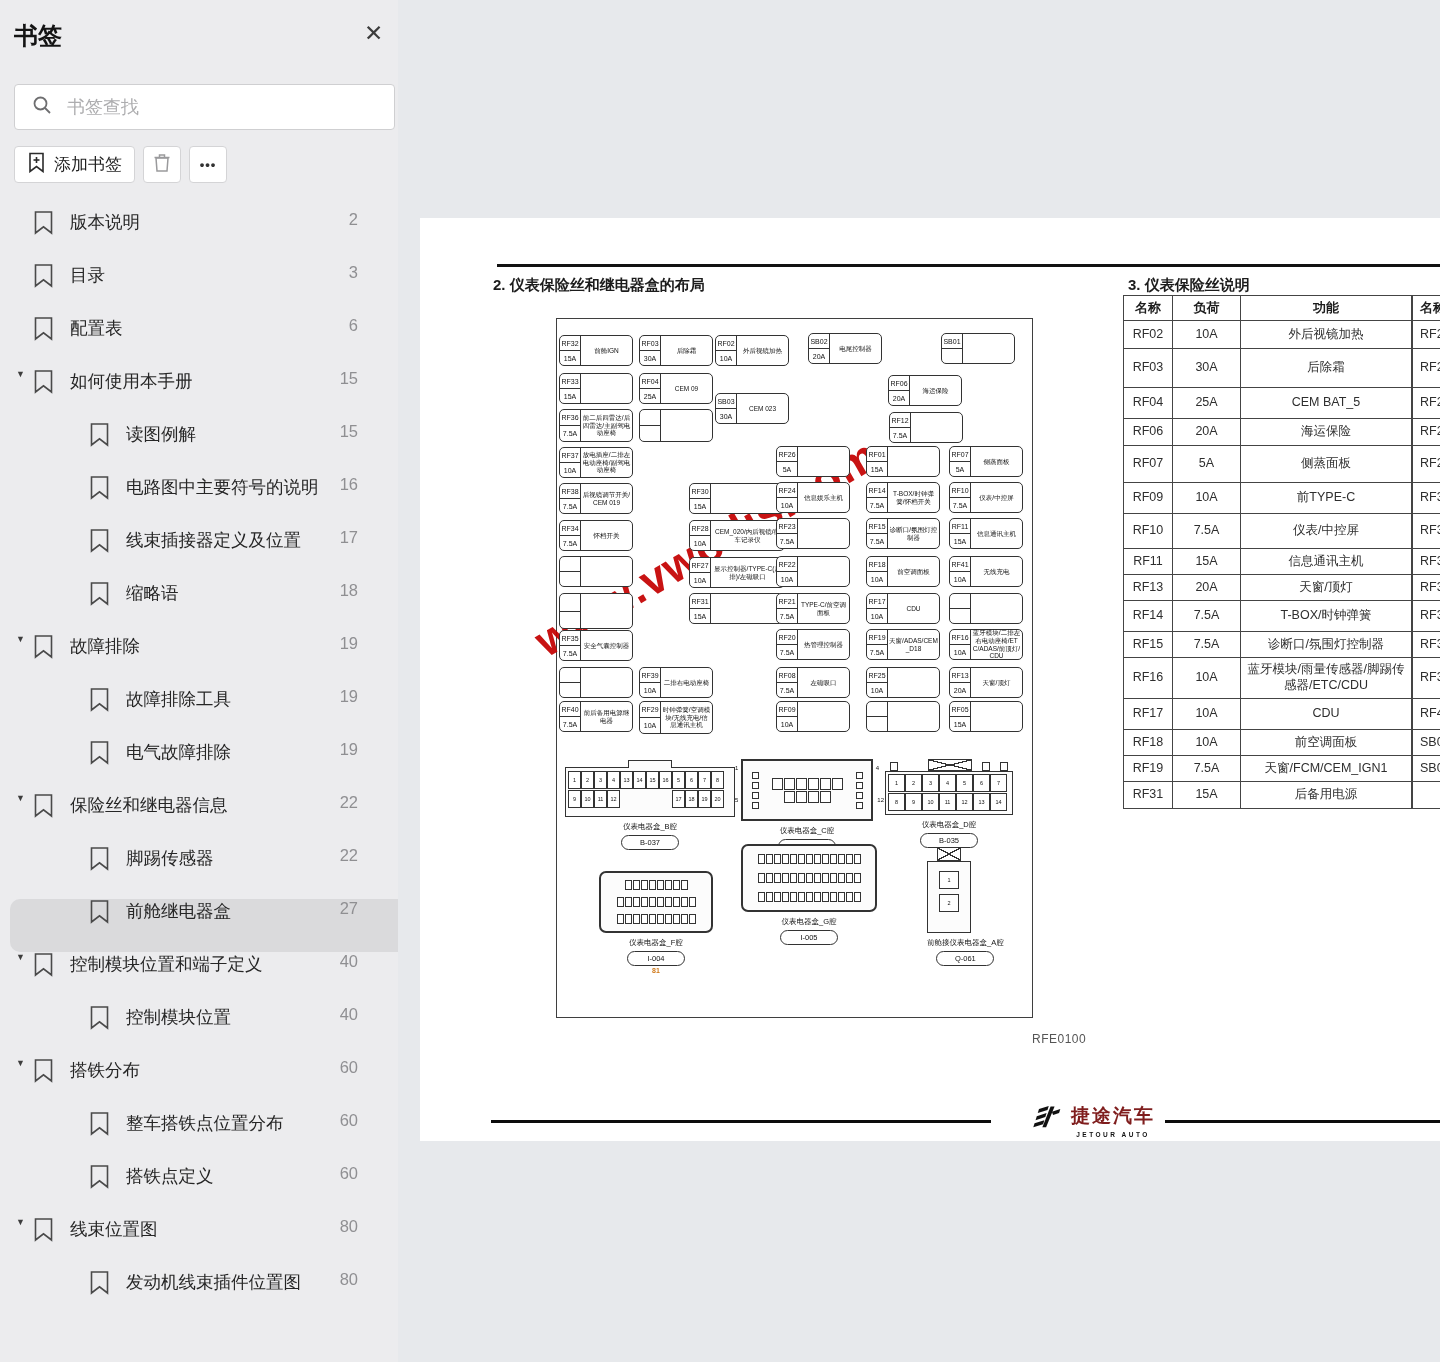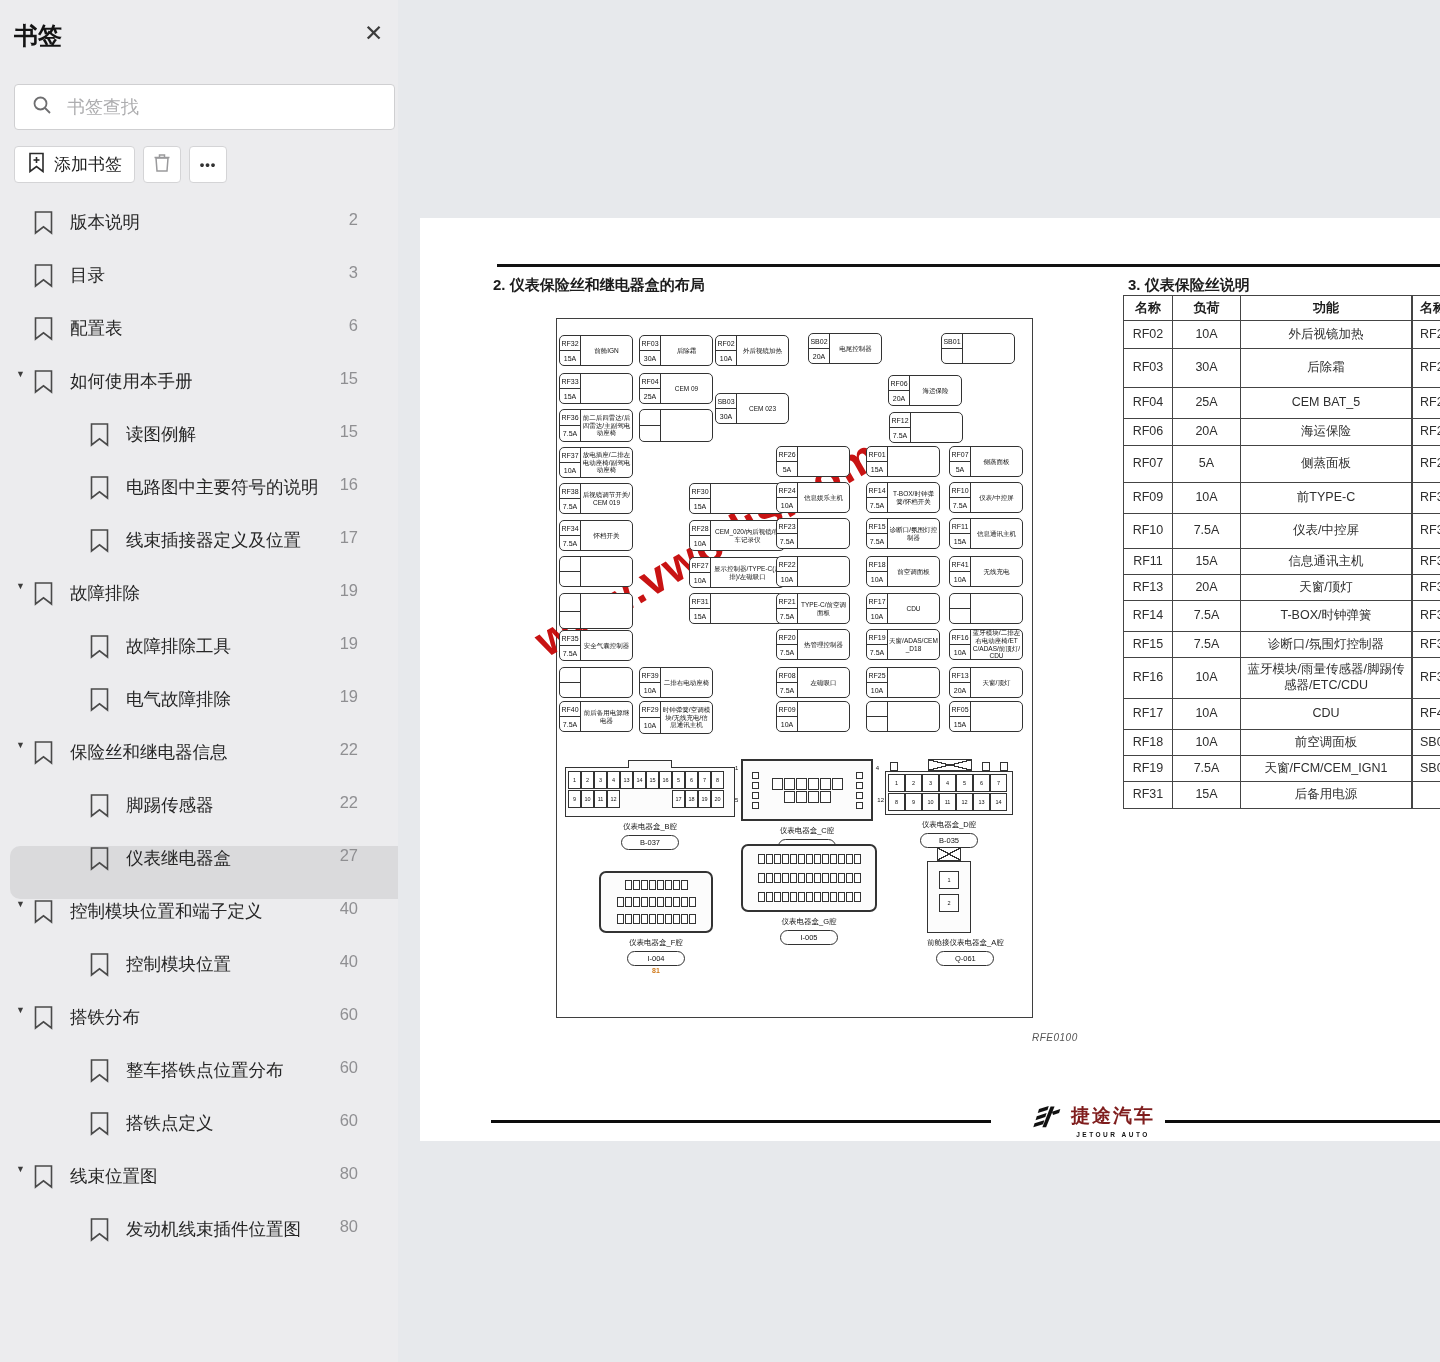--- a/index.html
+++ b/index.html
@@ -64,21 +64,21 @@
     width:44px; height:8px; border:1px solid #333; border-bottom:none; background:#fcfcfc; }
   .xbox { position:relative; border:1px solid #333; background:#fff; }
   .xbox:before, .xbox:after { content:""; position:absolute; left:0; top:0; width:100%; height:100%; }
   .xbox:before { background:linear-gradient(to top right, transparent 47%, #333 47%, #333 53%, transparent 53%); }
   .xbox:after  { background:linear-gradient(to bottom right, transparent 47%, #333 47%, #333 53%, transparent 53%); }
   .cnum { position:absolute; font-size:6px; color:#111; }
   .minicell { border:1px solid #333; background:#fff; }
   .darkgrid { display:flex; flex-wrap:wrap; justify-content:center; align-content:center; gap:1px; }
   .extra-mark { margin-top:1px; text-align:center; font-size:7px; color:#d07818; font-weight:700; }
 
-  .fig-code { position:absolute; left:612px; top:814px; font-size:10px; color:#555; letter-spacing:.5px;font-style:italic; }
+  .fig-code { position:absolute; left:612px; top:814px; font-size:12px; color:#555; letter-spacing:.5px; }
 
   
   .ftable { position:absolute; left:703px; top:77px; width:289px; border:1px solid #444; border-bottom:none; }
   .trow { display:flex; border-bottom:1px solid #444; }
   .tcell { display:flex; align-items:center; justify-content:center; text-align:center;
     font-size:12.5px; color:#2e2e2e; border-right:1px solid #444; padding:2px 1px; line-height:1.25; }
   .tcell:last-child { border-right:none; }
   .c-name { width:49px; } .c-load { width:68px; } .c-func { width:170px; }
   .thead .tcell { font-size:13px; font-weight:600; color:#1d1d1d; }
   .ftable2 { position:absolute; left:992px; top:77px; width:46px; border:1px solid #444; border-bottom:none; border-right:none; overflow:hidden; }
@@ -196,20 +196,30 @@
       <div class="sb-row lv1">
         <span class="sb-caret"></span>
         <span class="sb-ico">
           <svg width="23" height="25" viewBox="0 0 23 25">
             <path d="M3.5 2 h16 v21 l-8-6.2 l-8 6.2 z" fill="none" stroke="#4a4a4a" stroke-width="1.6"></path>
           </svg>
         </span>
         <span class="sb-label">线束插接器定义及位置</span>
         <span class="sb-page">17</span>
       </div>
+      <div class="sb-row lv1">
+        <span class="sb-caret"></span>
+        <span class="sb-ico">
+          <svg width="23" height="25" viewBox="0 0 23 25">
+            <path d="M3.5 2 h16 v21 l-8-6.2 l-8 6.2 z" fill="none" stroke="#4a4a4a" stroke-width="1.6"></path>
+          </svg>
+        </span>
+        <span class="sb-label">缩略语</span>
+        <span class="sb-page">18</span>
+      </div>
       <div class="sb-row">
         <span class="sb-caret" style="font-size: 9px;">▼</span>
         <span class="sb-ico">
           <svg width="23" height="25" viewBox="0 0 23 25">
             <path d="M3.5 2 h16 v21 l-8-6.2 l-8 6.2 z" fill="none" stroke="#4a4a4a" stroke-width="1.6"></path>
           </svg>
         </span>
         <span class="sb-label">故障排除</span>
         <span class="sb-page">19</span>
       </div>
@@ -253,21 +263,21 @@
         <span class="sb-label">脚踢传感器</span>
         <span class="sb-page">22</span>
       </div>
       <div class="sb-row lv1 selected">
         <span class="sb-caret"></span>
         <span class="sb-ico">
           <svg width="23" height="25" viewBox="0 0 23 25">
             <path d="M3.5 2 h16 v21 l-8-6.2 l-8 6.2 z" fill="none" stroke="#4a4a4a" stroke-width="1.6"></path>
           </svg>
         </span>
-        <span class="sb-label">仪表继电器盒</span>
+        <span class="sb-label">前舱继电器盒</span>
         <span class="sb-page">27</span>
       </div>
       <div class="sb-row">
         <span class="sb-caret" style="font-size: 9px;">▼</span>
         <span class="sb-ico">
           <svg width="23" height="25" viewBox="0 0 23 25">
             <path d="M3.5 2 h16 v21 l-8-6.2 l-8 6.2 z" fill="none" stroke="#4a4a4a" stroke-width="1.6"></path>
           </svg>
         </span>
         <span class="sb-label">控制模块位置和端子定义</span>

